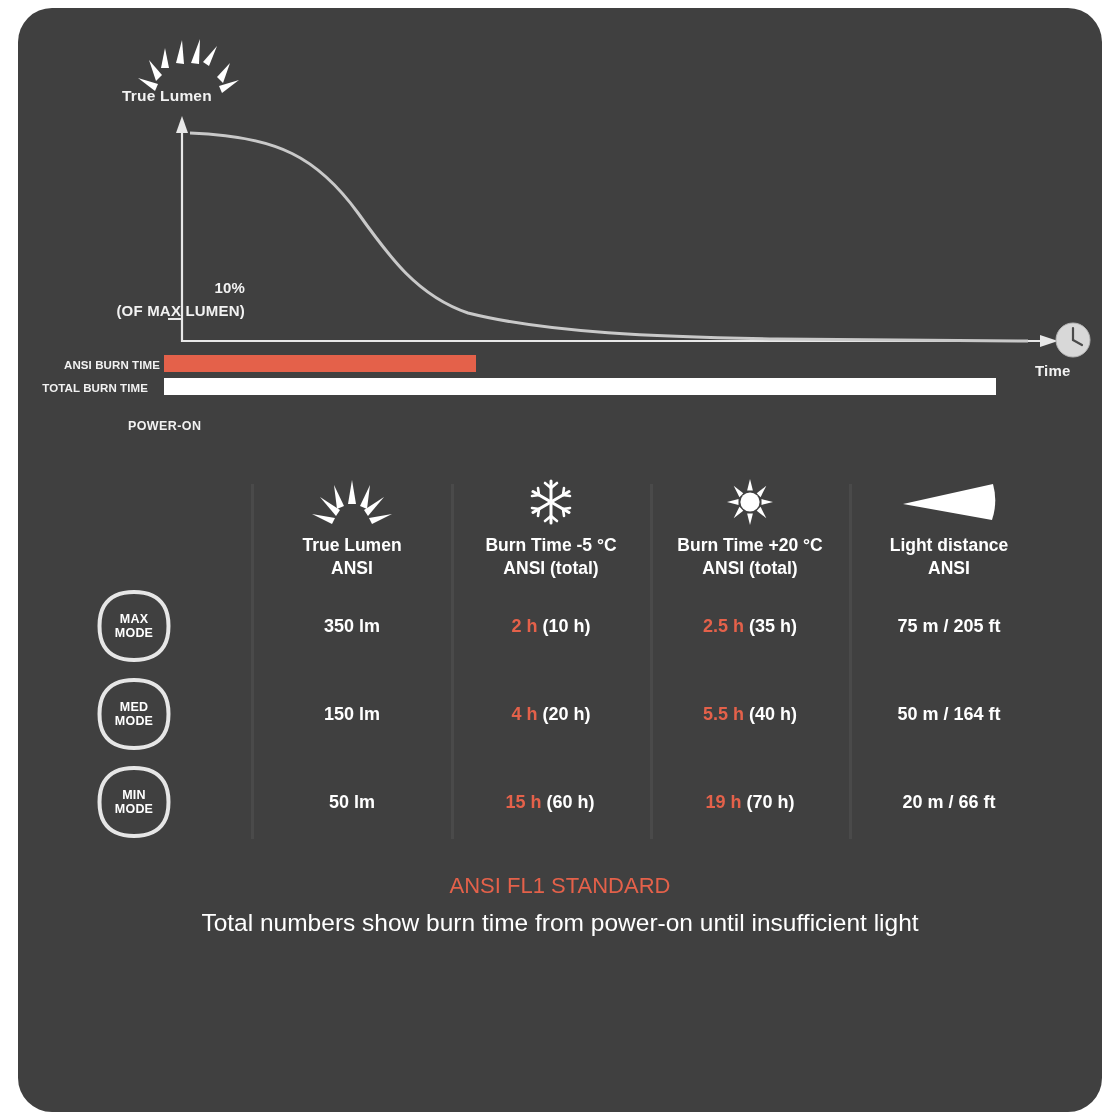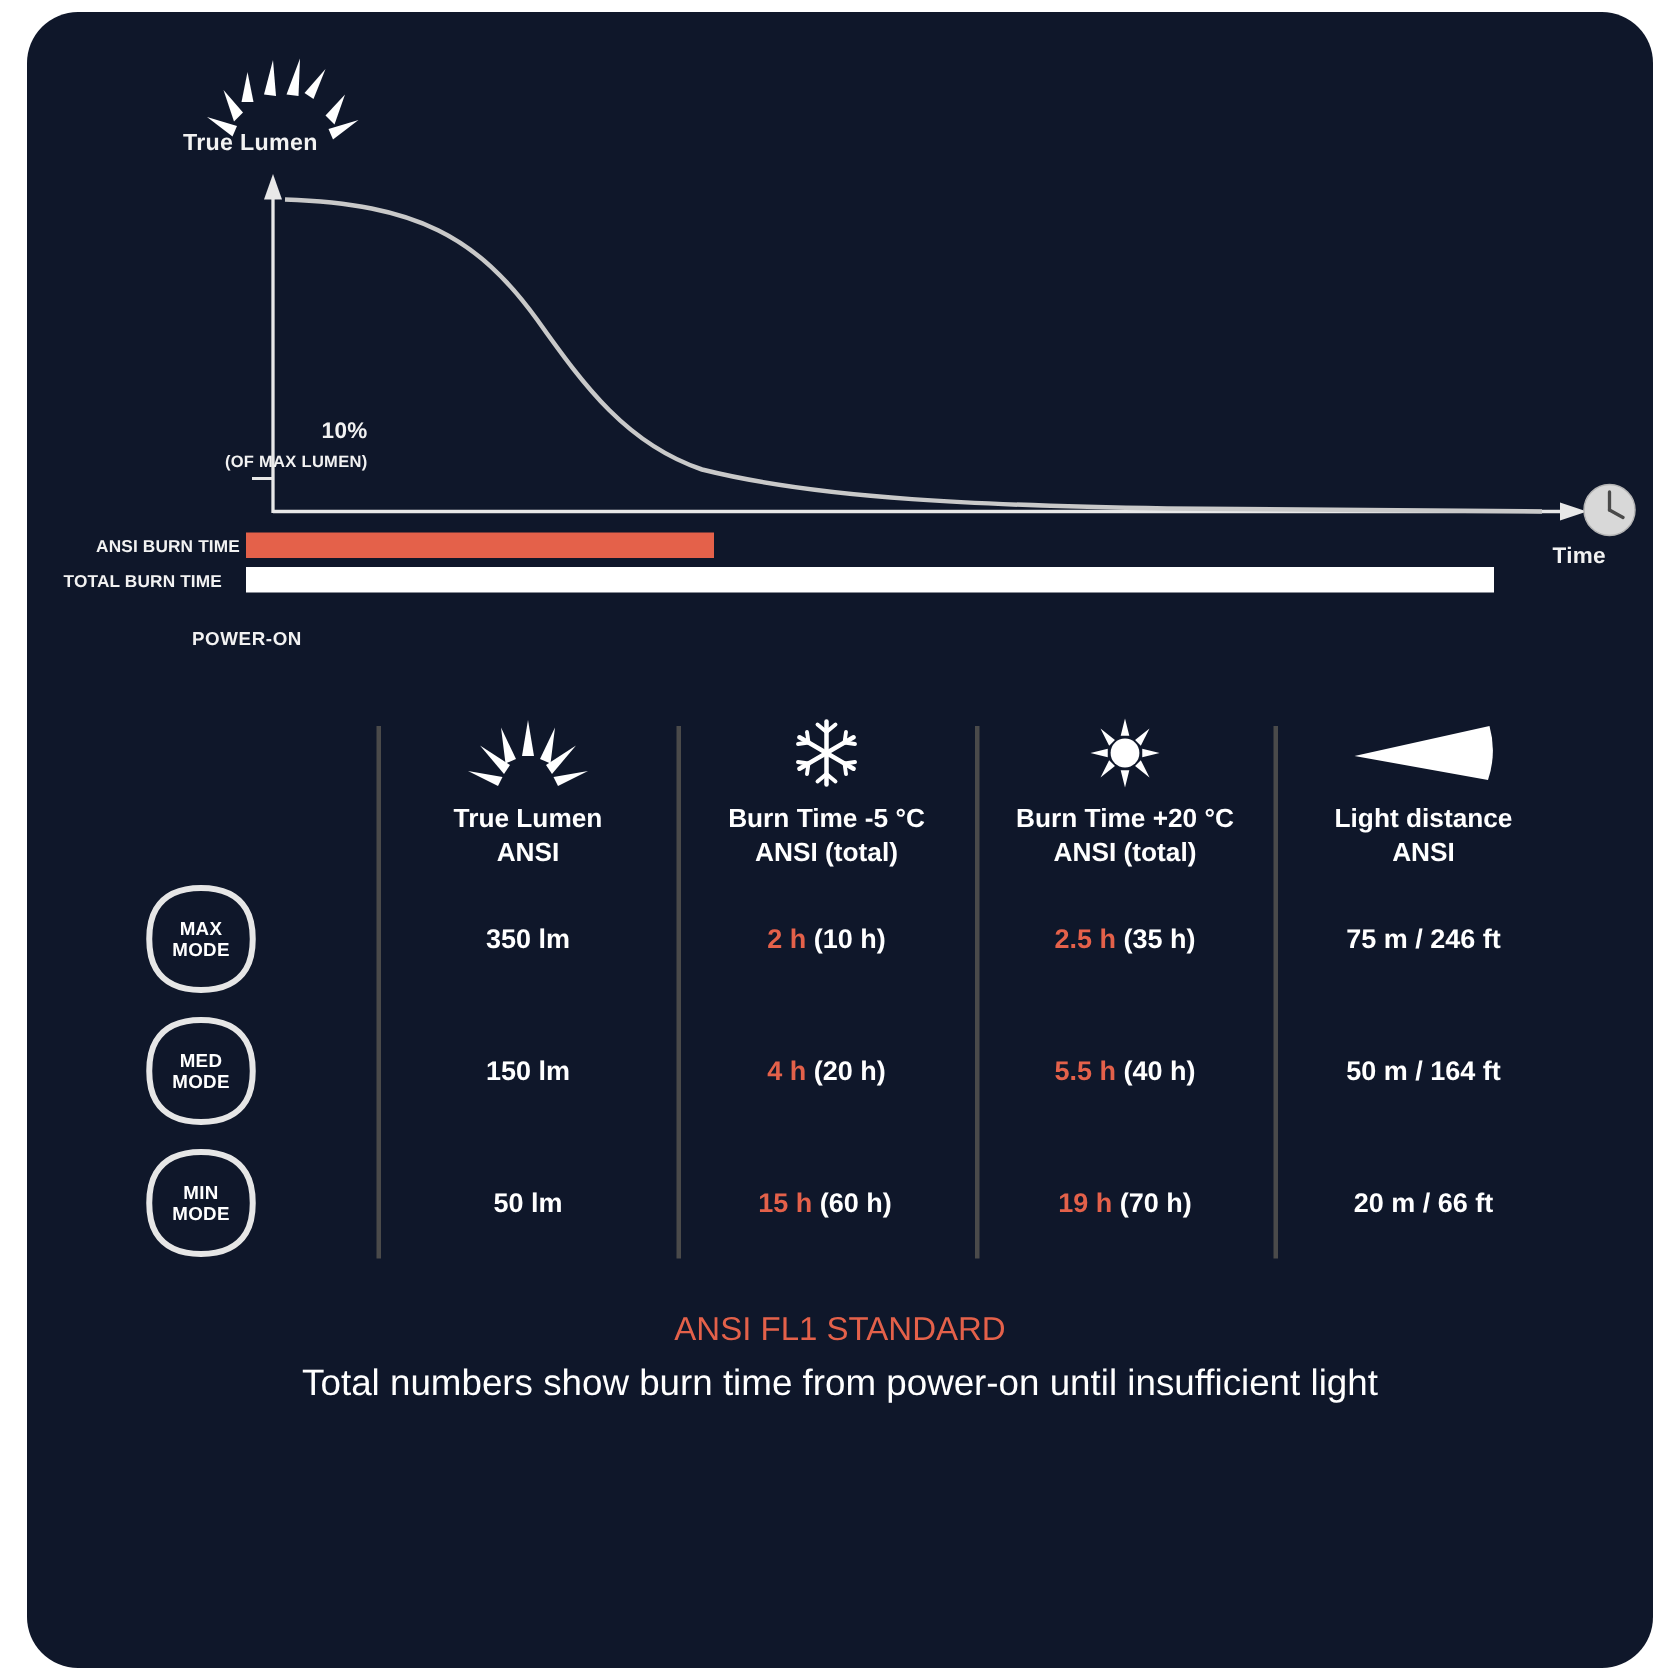--- a/index.html
+++ b/index.html
@@ -11,21 +11,21 @@
     font-family: "Liberation Sans", sans-serif;
     overflow: hidden;
   }
 
   #card {
     position: absolute;
     left: 18px;
     top: 8px;
     width: 1084px;
     height: 1104px;
-    background: #0f172a;
+    background: #404040;
     border-radius: 34px;
   }
 
   
   #chart-area {
     position: absolute;
     left: 0; top: 0;
     width: 1084px;
     height: 420px;
   }
@@ -45,21 +45,21 @@
     font-size: 15.5px;
   }
   #lbl-ten-pct {
     left: 107px; top: 271px;
     font-size: 15px;
     width: 120px;
     text-align: right;
   }
   #lbl-ten-pct-sub {
     left: 27px; top: 294px;
-    font-size: 11px;
+    font-size: 15px;
     width: 200px;
     text-align: right;
   }
   #lbl-time {
     left: 1017px; top: 354px;
     font-size: 15px;
   }
   #lbl-ansi-burn {
     left: 20px; top: 351px;
     width: 122px;
@@ -339,21 +339,21 @@
     </div>
     <div class="cell" style="left:234px; top:178px">350 lm</div>
     <div class="cell" style="left:433px; top:178px">
       <span class="hl">2 h</span>
       <span>(10 h)</span>
     </div>
     <div class="cell" style="left:632px; top:178px">
       <span class="hl">2.5 h</span>
       <span>(35 h)</span>
     </div>
-    <div class="cell" style="left:831px; top:178px">75 m / 246 ft</div>
+    <div class="cell" style="left:831px; top:178px">75 m / 205 ft</div>
 
     <div class="row-badge" style="left:78px; top:238px">
       <svg width="76" height="76" viewBox="0 0 76 76">
         <path d="M 38,4 C 52,4 62,8 68,18 C 74,28 74,48 68,58 C 62,68 52,72 38,72
                  C 24,72 14,68 8,58 C 2,48 2,28 8,18 C 14,8 24,4 38,4 Z" fill="none" stroke="#e6e6e6" stroke-width="4"></path>
       </svg>
       <div class="badge-text">
         <span>MED</span><br>
         <span>MODE</span>
       </div>

